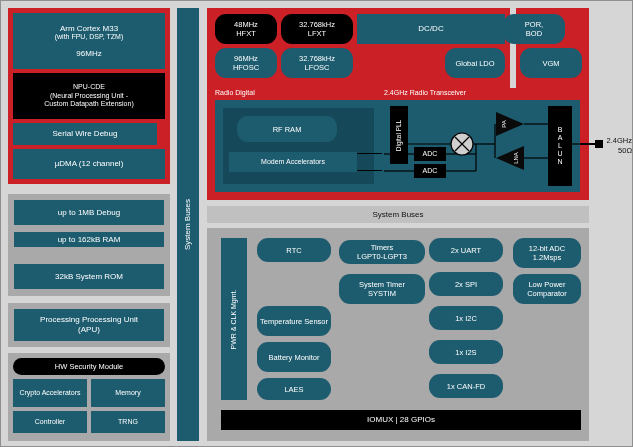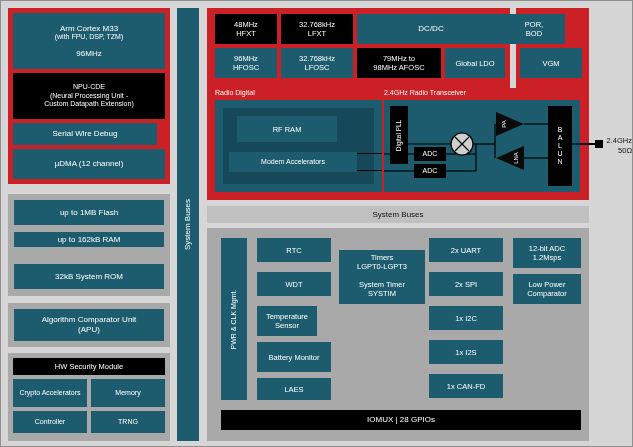--- a/index.html
+++ b/index.html
@@ -6,21 +6,21 @@
   body { font-family: "Liberation Sans", sans-serif; background: #fff; }
   #root { position: relative; width: 633px; height: 447px; background: #d6d6d6;
           border: 1px solid #8f8f8f; overflow: hidden; }
   .abs { position: absolute; }
   .blk { position: absolute; display: flex; flex-direction: column; align-items: center;
          justify-content: center; text-align: center; color: #fff; font-size: 8px;
          line-height: 1.2; padding: 1px 2px; }
   .teal { background: #1d5c6e; }
   .blackblk { background: #000; }
   .f7  { font-size: 7px; }
-  .f75 { font-size: 7.5px; }
+  .f75 { font-size: 7.5px; border-radius: 11px; }
   .f65 { font-size: 6.5px; }
   .redbox  { position: absolute; background: #cb2026; }
   .graybox { position: absolute; background: #a9a9a9; }
   .wlabel { position: absolute; color: #fff; font-size: 7px; line-height: 1; white-space: nowrap; }
   .rotwrap { position: absolute; inset: 0; display: flex; align-items: center; justify-content: center; }
   .rot { transform: rotate(-90deg); white-space: nowrap; color: #fff; }
   .upright { writing-mode: vertical-rl; text-orientation: upright; color: #fff;
              font-size: 7px; letter-spacing: 1px; line-height: 1; }
   .line { position: absolute; background: #000; }
   .busbar { position: absolute; background: #c0c0c0; display: flex; align-items: center;
@@ -45,33 +45,33 @@
     <div class="blk teal" style="left:5px;top:115px;width:144px;height:22px">
       <span>Serial Wire Debug</span>
     </div>
     <div class="blk teal" style="left:5px;top:141px;width:152px;height:30px">
       <span>µDMA (12 channel)</span>
     </div>
   </div>
 
   <div class="graybox" style="left:7px;top:193px;width:162px;height:102px">
     <div class="blk teal" style="left:6px;top:6px;width:150px;height:25px">
-      <span>up to 1MB Flash</span>
+      <span>up to 1MB Debug</span>
     </div>
     <div class="blk teal" style="left:6px;top:38px;width:150px;height:15px">
       <span>up to 162kB RAM</span>
     </div>
     <div class="blk teal" style="left:6px;top:70px;width:150px;height:25px">
       <span>32kB System ROM</span>
     </div>
   </div>
 
   <div class="graybox" style="left:7px;top:302px;width:162px;height:44px">
     <div class="blk teal" style="left:6px;top:6px;width:150px;height:32px">
-      <span>Algorithm Comparator Unit</span>
+      <span>Processing Processing Unit</span>
       <span>(APU)</span>
     </div>
   </div>
 
   <div class="graybox" style="left:7px;top:352px;width:162px;height:88px">
     <div class="blk blackblk f75" style="left:5px;top:5px;width:152px;height:17px">
       <span>HW Security Module</span>
     </div>
     <div class="blk teal f7" style="left:5px;top:26px;width:74px;height:28px">
       <span>Crypto Accelerators</span>
@@ -113,35 +113,31 @@
     </div>
 
     <div class="blk teal f75" style="left:8px;top:40px;width:62px;height:30px">
       <span>96MHz</span>
       <span>HFOSC</span>
     </div>
     <div class="blk teal f75" style="left:74px;top:40px;width:72px;height:30px">
       <span>32.768kHz</span>
       <span>LFOSC</span>
     </div>
-    <div class="blk blackblk f75" style="left:150px;top:40px;width:84px;height:30px">
-      <span>79MHz to</span>
-      <span>98MHz AFOSC</span>
-    </div>
     <div class="blk teal f75" style="left:313px;top:40px;width:62px;height:30px">
       <span>VGM</span>
     </div>
     <div class="blk teal f75" style="left:238px;top:40px;width:60px;height:30px">
       <span>Global LDO</span>
     </div>
 
     <div class="wlabel" style="left:8px;top:81px">Radio Digital</div>
     <div class="wlabel" style="left:177px;top:81px">2.4GHz Radio Transceiver</div>
 
-    <div class="abs teal" style="left:8px;top:92px;width:167px;height:92px">
+    <div class="abs teal" style="left:8px;top:92px;width:193px;height:92px">
       <div class="abs" style="left:8px;top:8px;width:151px;height:76px;background:#15495a"></div>
       <div class="blk teal f75" style="left:22px;top:16px;width:100px;height:26px">
         <span>RF RAM</span>
       </div>
       <div class="blk teal f7" style="left:14px;top:52px;width:128px;height:20px">
         <span>Modem Accelerators</span>
       </div>
       <div class="line" style="left:142px;top:53px;width:25px;height:1px"></div>
       <div class="line" style="left:142px;top:70px;width:25px;height:1px"></div>
     </div>
@@ -202,34 +198,31 @@
   <div class="graybox" style="left:206px;top:227px;width:382px;height:213px">
     <div class="abs teal" style="left:14px;top:10px;width:26px;height:162px">
       <div class="rotwrap">
         <span class="rot f7">PWR &amp; CLK Mgmt.</span>
       </div>
     </div>
 
     <div class="blk teal f75" style="left:50px;top:10px;width:74px;height:24px">
       <span>RTC</span>
     </div>
-    <div class="blk teal f75" style="left:50px;top:44px;width:74px;height:24px">
-      <span>WDT</span>
-    </div>
-    <div class="blk teal f75" style="left:50px;top:78px;width:60px;height:30px">
+    <div class="blk teal f75" style="left:50px;top:78px;width:74px;height:30px">
       <span>Temperature Sensor</span>
     </div>
     <div class="blk teal f75" style="left:50px;top:114px;width:74px;height:30px">
       <span>Battery Monitor</span>
     </div>
     <div class="blk teal f75" style="left:50px;top:150px;width:74px;height:22px">
       <span>LAES</span>
     </div>
 
-    <div class="blk teal f75" style="left:132px;top:22px;width:86px;height:24px">
+    <div class="blk teal f75" style="left:132px;top:12px;width:86px;height:24px">
       <span>Timers</span>
       <span>LGPT0-LGPT3</span>
     </div>
     <div class="blk teal f75" style="left:132px;top:46px;width:86px;height:30px">
       <span>System Timer</span>
       <span>SYSTIM</span>
     </div>
 
     <div class="blk teal f75" style="left:222px;top:10px;width:74px;height:24px">
       <span>2x UART</span>

